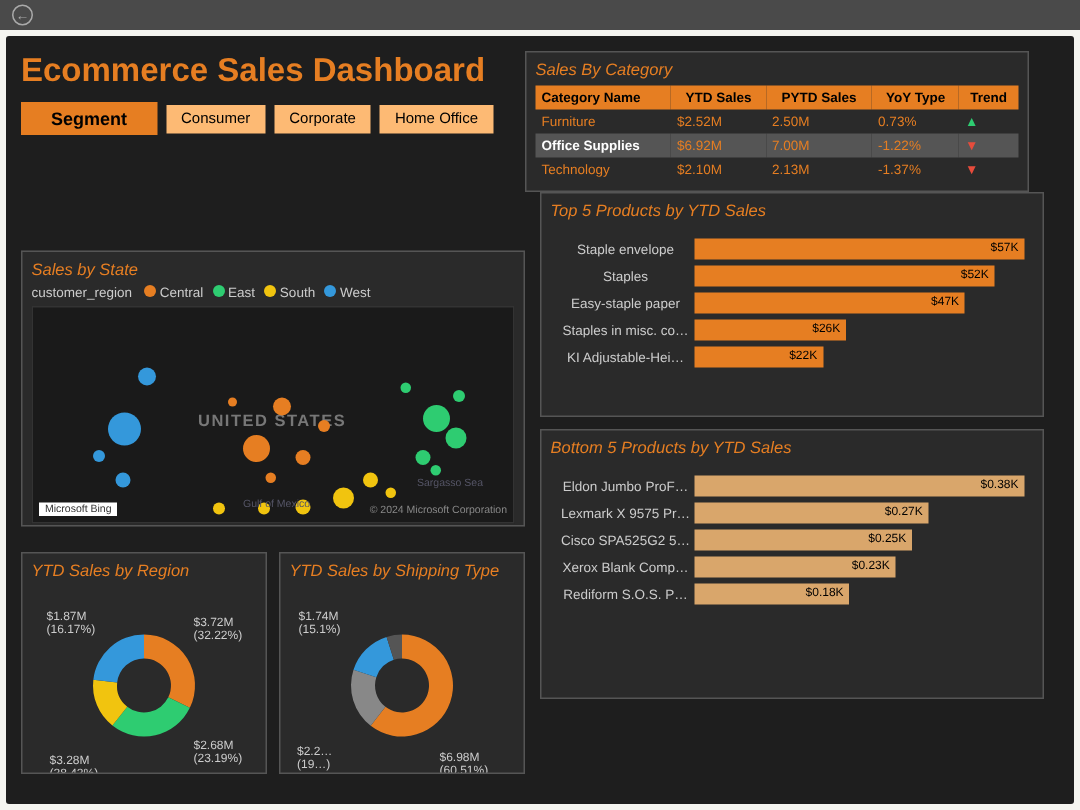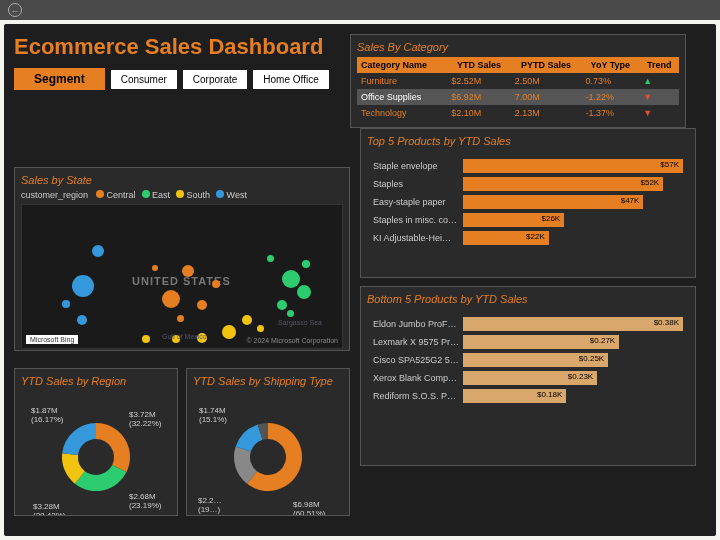--- a/index.html
+++ b/index.html
@@ -4,46 +4,46 @@
 <style>
   * { box-sizing: border-box; margin: 0; padding: 0; }
   body { background: #f5f5f0; font-family: Arial, sans-serif; font-size: 11px; color: #ccc; width: 720px; height: 540px; overflow: hidden; }
   .topbar { height: 20px; background: #4a4a4a; display: flex; align-items: center; padding-left: 8px; }
   .back-btn { width: 14px; height: 14px; border: 1px solid #aaa; border-radius: 50%; display: flex; align-items: center; justify-content: center; color: #aaa; font-size: 9px; }
   .dashboard { background: #1e1e1e; margin: 4px; padding: 10px; border-radius: 2px; height: 512px; position: relative; }
   .row { display: flex; gap: 10px; margin-bottom: 8px; }
   .title { color: #e67e22; font-size: 22px; font-weight: bold; }
   .segment-bar { display: flex; align-items: center; gap: 6px; margin-top: 8px; }
   .segment-label { background: #e67e22; color: #000000; padding: 4px 20px; font-size: 12px; font-weight: bold; }
-  .segment-btn { background: #ffffff; color: #000; padding: 4px 10px; font-size: 10px; cursor: pointer; }
+  .segment-btn { background: #fdba74; color: #000; padding: 4px 10px; font-size: 10px; cursor: pointer; }
   .panel { background: #2a2a2a; border: 1px solid #555; padding: 6px; }
   .panel-title { color: #e67e22; font-style: italic; font-size: 11px; margin-bottom: 4px; }
   .left-col { width: 336px; display: flex; flex-direction: column; gap: 17px; margin-top: 39px; }
   .right-col { width: 336px; display: flex; flex-direction: column; gap: 8px; }
   .top-row { display: flex; }
   .header-left { width: 336px; }
   .header-right { width: 336px; }
   table { width: 100%; border-collapse: collapse; font-size: 9px; }
   th { background: #e67e22; color: #000; padding: 3px 4px; text-align: center; font-weight: bold; }
   th:first-child { text-align: left; margin-top: 23px; }
   td { padding: 3px 4px; color: #e67e22; }
   td:first-child { text-align: left; }
   tr.sel td { background: #555; }
-  tr.sel td:first-child { color: #fff; font-weight: normal; }
+  tr.sel td:first-child { color: #fff; font-weight: bold; }
   .arrow-up { color: #2ecc71; }
   .arrow-down { color: #e74c3c; }
   .legend { font-size: 9px; color: #ccc; display: flex; gap: 8px; align-items: center; margin-bottom: 4px; }
   .dot { width: 8px; height: 8px; border-radius: 50%; display: inline-block; }
   .map { width: 100%; height: 145px; background: #1a1a1a; position: relative; border: 1px solid #333; overflow: hidden; }
   .map-label { position: absolute; color: #777; font-size: 11px; font-weight: bold; left: 110px; top: 70px; letter-spacing: 1px; }
   .bing { position: absolute; left: 4px; bottom: 4px; background: #fff; color: #333; font-size: 7px; padding: 1px 4px; }
   .copyright { position: absolute; right: 4px; bottom: 4px; color: #888; font-size: 7px; }
   .bars { padding: 4px 6px; }
   .bar-row { display: flex; align-items: center; margin: 4px 0; font-size: 9px; }
-  .bar-label { width: 90px; text-align: left; padding-right: 2px; color: #ccc; white-space: nowrap; overflow: hidden; text-overflow: ellipsis; }
+  .bar-label { width: 90px; text-align: center; padding-right: 2px; color: #ccc; white-space: nowrap; overflow: hidden; text-overflow: ellipsis; }
   .bar-track { flex: 1; position: relative; height: 14px; }
   .bar-fill { height: 14px; background: #e67e22; position: relative; }
   .bar-fill.light { background: #d9a66b; }
   .bar-val { position: absolute; right: 4px; top: 1px; color: #000; font-size: 8px; }
   .bottom-row { display: flex; gap: 8px; }
   .donut-panel { width: 164px; height: 148px; }
   .donut-svg { display: block; margin: 0 auto; }
   .donut-label { font-size: 8px; fill: #ccc; }
   .map-dot { position: absolute; border-radius: 50%; }
 </style>

